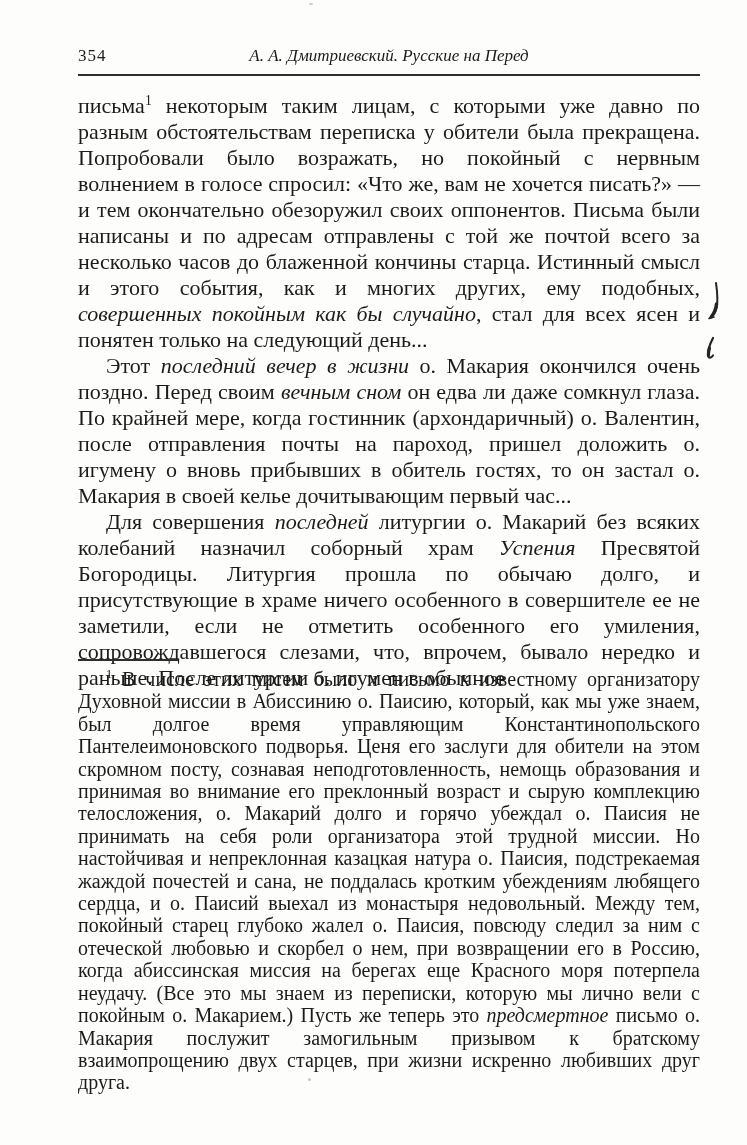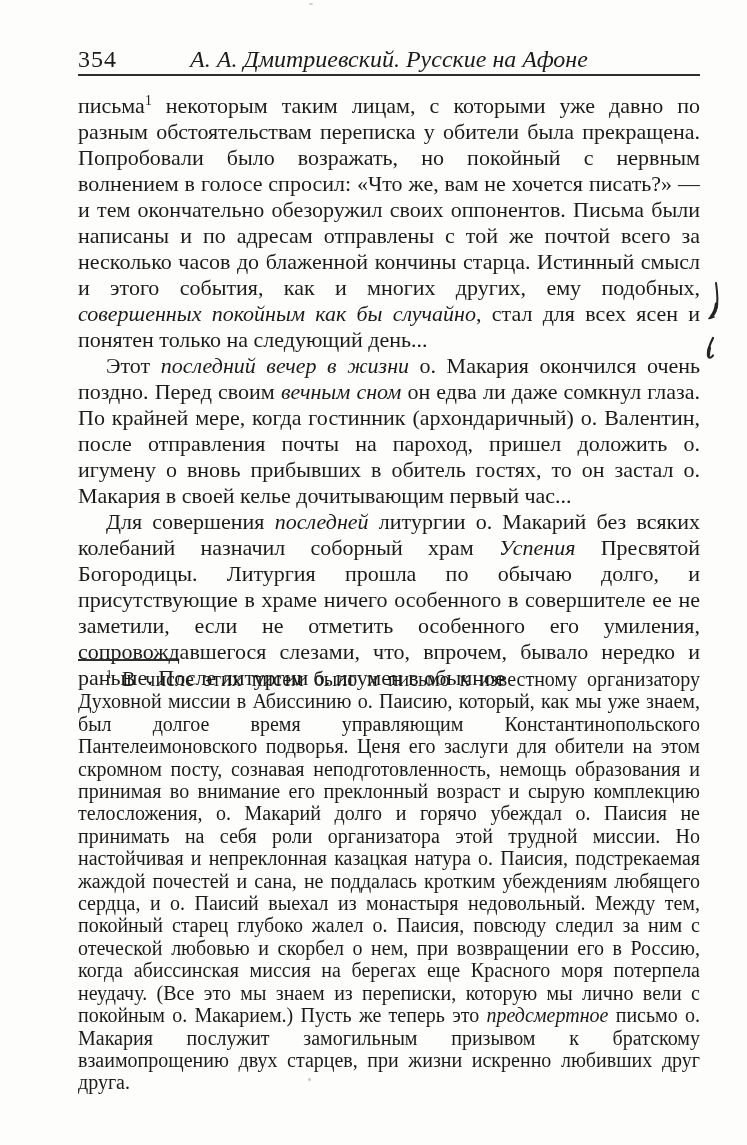--- a/index.html
+++ b/index.html
@@ -5,21 +5,21 @@
   html,body { margin:0; padding:0; background:#e8e8e6; }
   .page {
     position:relative;
     width:747px; height:1145px;
     margin:0 auto;
     background:var(--bg,#fdfdfc);
     color:var(--ink,#1b1b1b);
     font-family:"Liberation Serif","DejaVu Serif",serif;
     overflow:hidden;
   }
-  .header { position:absolute; left:78px; top:46px; width:622px; height:24px; font-size:24px; }
+  .header { position:absolute; left:78px; top:46px; width:622px; height:24px; font-size:17px; }
   .pagenum { position:absolute; left:0; top:0; letter-spacing:1px; }
   .running { position:absolute; left:0; right:0; top:0; text-align:center; font-style:italic; }
   .head-rule { position:absolute; left:78px; top:74px; width:622px; height:2px; background:var(--rule,#2e2e2e); }
   .main {
     position:absolute; left:78px; top:93px; width:622px;
     font-size:22px; line-height:26px;
     text-align:justify; hyphens:auto; -webkit-hyphens:auto;
   }
   .para { margin:0; }
   .indent { text-indent:28px; }
@@ -38,21 +38,21 @@
   .speck-top    { left:309px; top:3px;    width:4px; height:2px; background:#a9a9a6; opacity:.6; }
   .speck-bottom { left:308px; top:1078px; width:3px; height:3px; background:#9b9b98; opacity:.55; }
 </style>
 </head>
 <body>
 
 <div class="page" style="--bg: #fdfdfc; --ink: #1b1b1b; --rule: #2e2e2e; --mark: #242424;">
 
   <div class="header">
     <span class="pagenum">354</span>
-    <span class="running">А. А. Дмитриевский. Русские на Афоне</span>
+    <span class="running">А. А. Дмитриевский. Русские на Перед</span>
   </div>
   <div class="head-rule"></div>
 
   <div class="main">
     <p class="para"><span>письма</span><sup>1</sup><span> некоторым таким лицам, с которыми уже давно по разным обстоятельствам переписка у обители была прекращена. Попробовали было возражать, но покойный с нервным волнением в голосе спросил: «Что же, вам не хочется писать?» — и тем окончательно обезоружил своих оппонентов. Письма были написаны и по адресам отправлены с той же почтой всего за несколько часов до блаженной кончины старца. Истинный смысл и этого события, как и многих других, ему подобных, </span><span class="it">совершенных покойным как бы случайно</span><span>, стал для всех ясен и понятен только на следующий день...</span></p>
     <p class="para indent"><span>Этот </span><span class="it">последний вечер в жизни</span><span> о. Макария окончился очень поздно. Перед своим </span><span class="it">вечным сном</span><span> он едва ли даже сомкнул глаза. По крайней мере, когда гостинник (архондаричный) о. Валентин, после отправления почты на пароход, пришел доложить о. игумену о вновь прибывших в обитель гостях, то он застал о. Макария в своей келье дочитывающим первый час...</span></p>
     <p class="para indent"><span>Для совершения </span><span class="it">последней</span><span> литургии о. Макарий без всяких колебаний назначил соборный храм </span><span class="it">Успения</span><span> Пресвятой Богородицы. Литургия прошла по обычаю долго, и присутствующие в храме ничего особенного в совершителе ее не заметили, если не отметить особенного его умиления, сопровождавшегося слезами, что, впрочем, бывало нередко и раньше. После литургии о. игумен в обычное</span></p>
   </div>
 
   <div class="foot-rule"></div>

